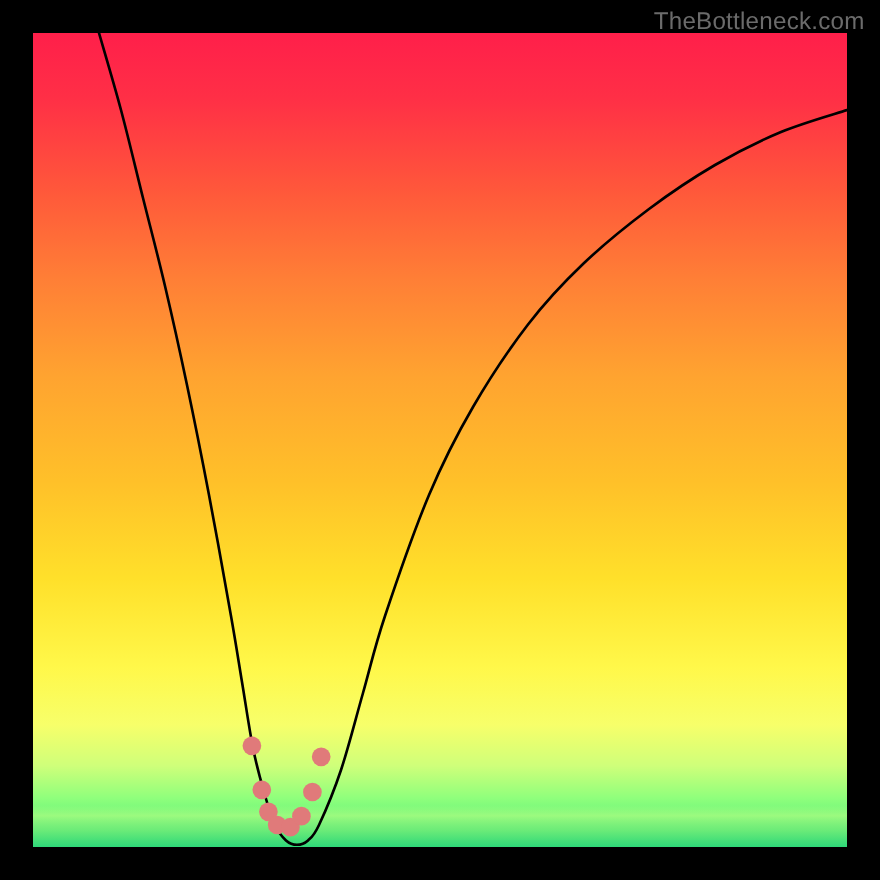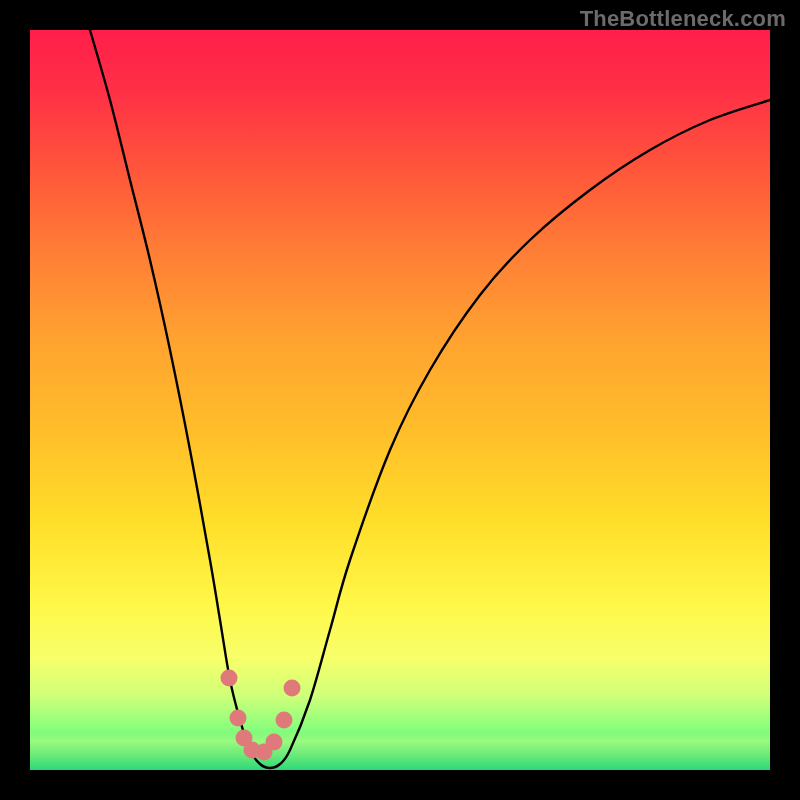--- a/index.html
+++ b/index.html
@@ -44,21 +44,21 @@
       rgba(110,235,120,0.9) 60%,
       #2fd879 100%
     );
   }
   .watermark {
     position: absolute;
     top: 6px;
     right: 14px;
     color: #6b6b6b;
     font-size: 22px;
-    font-weight: 700;
+    font-weight: 400;
     letter-spacing: 0.2px;
     z-index: 20;
   }
   svg.curve {
     position: absolute;
     left: 0;
     top: 0;
     width: 740px;
     height: 740px;
     z-index: 5;

